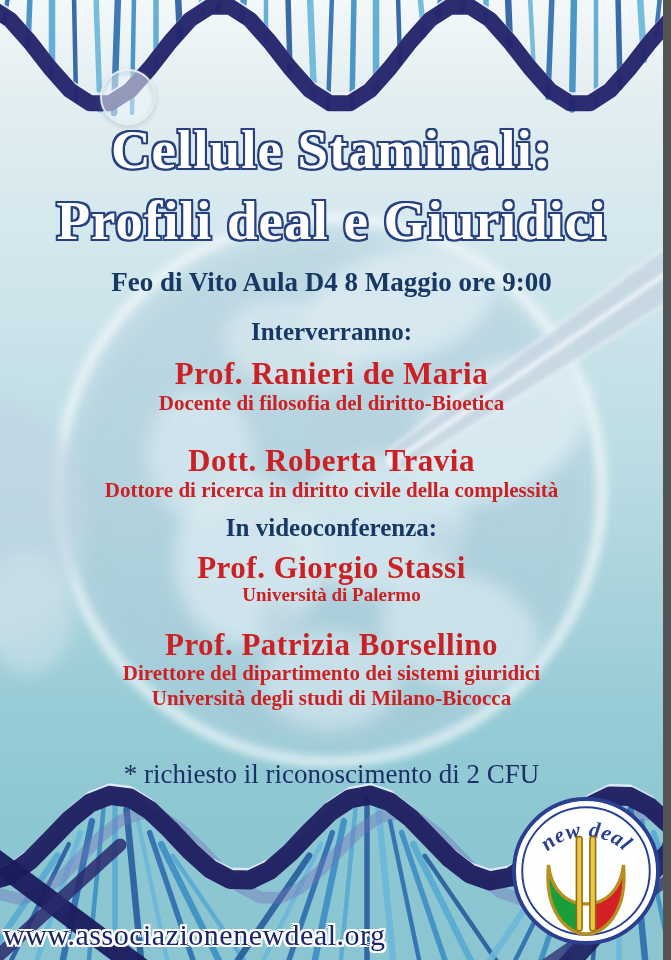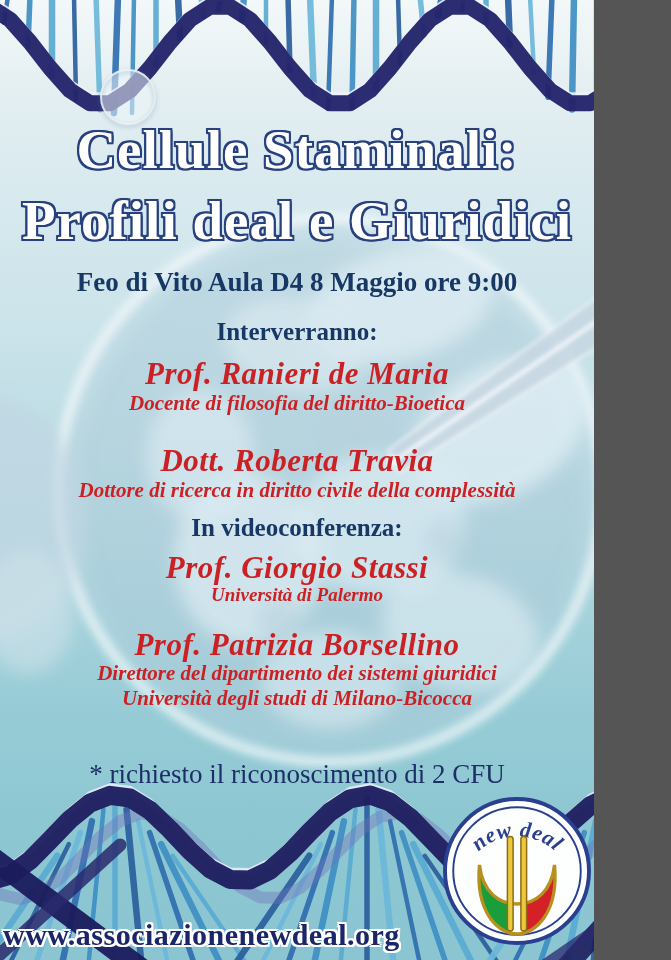--- a/index.html
+++ b/index.html
@@ -1,42 +1,42 @@
 <!DOCTYPE html>
 <html><head>
 <meta charset="utf-8">
 <style>
   html,body{margin:0;padding:0;background:#555;}
   .poster{
-    position:relative;width:594px;height:960px;overflow:hidden;
+    position:relative;width:663px;height:960px;overflow:hidden;
     font-family:"Liberation Serif","DejaVu Serif",serif;
     background:linear-gradient(180deg,
       #f3f8f9 0%, #e3eef1 10%, #d6e9ee 22%, #cbe3ea 34%,
       #bcdce4 48%, #a8d3dc 62%, #97ccd6 74%, #8dc7d2 85%, #8ac5d1 100%);
   }
   #bg-art{position:absolute;left:0;top:0;z-index:0;}
   .txt{position:absolute;left:0;width:100%;text-align:center;z-index:2;margin:0;}
   .title{
     font-size:55px;font-weight:bold;color:#ffffff;letter-spacing:1px;line-height:1.0;
     text-shadow:
       -2px -2px 0 #27407e, 2px -2px 0 #27407e, -2px 2px 0 #27407e, 2px 2px 0 #27407e,
       -2px 0 0 #27407e, 2px 0 0 #27407e, 0 -2px 0 #27407e, 0 2px 0 #27407e,
       0 0 3px rgba(39,64,126,.6);
   }
   .navy{color:#173764;}
   .info{font-size:27px;font-weight:bold;}
   .label{font-size:25px;font-weight:bold;}
-  .red{color:#cc2124;font-style:italic;}
+  .red{color:#cc2124;}
   .name{font-size:31px;font-weight:bold;letter-spacing:.5px;}
   .role{font-size:21px;font-weight:bold;}
   .role-sm{font-size:19px;font-weight:bold;}
   .note{font-size:27px;font-weight:normal;color:#1c2f66;}
   .footer{
     position:absolute;left:3px;top:918px;z-index:3;
-    font-size:30px;font-weight:bold;color:#1b2668;letter-spacing:.5px;
+    font-size:30px;font-weight:normal;color:#1b2668;letter-spacing:.5px;
     text-shadow:
       -2px -2px 0 #fff, 2px -2px 0 #fff, -2px 2px 0 #fff, 2px 2px 0 #fff,
       -2px 0 0 #fff, 2px 0 0 #fff, 0 -2px 0 #fff, 0 2px 0 #fff;
     cursor:pointer;
   }
   .logo{position:absolute;right:2px;bottom:14px;width:150px;height:150px;z-index:3;}
 </style>
 </head>
 <body>
 

